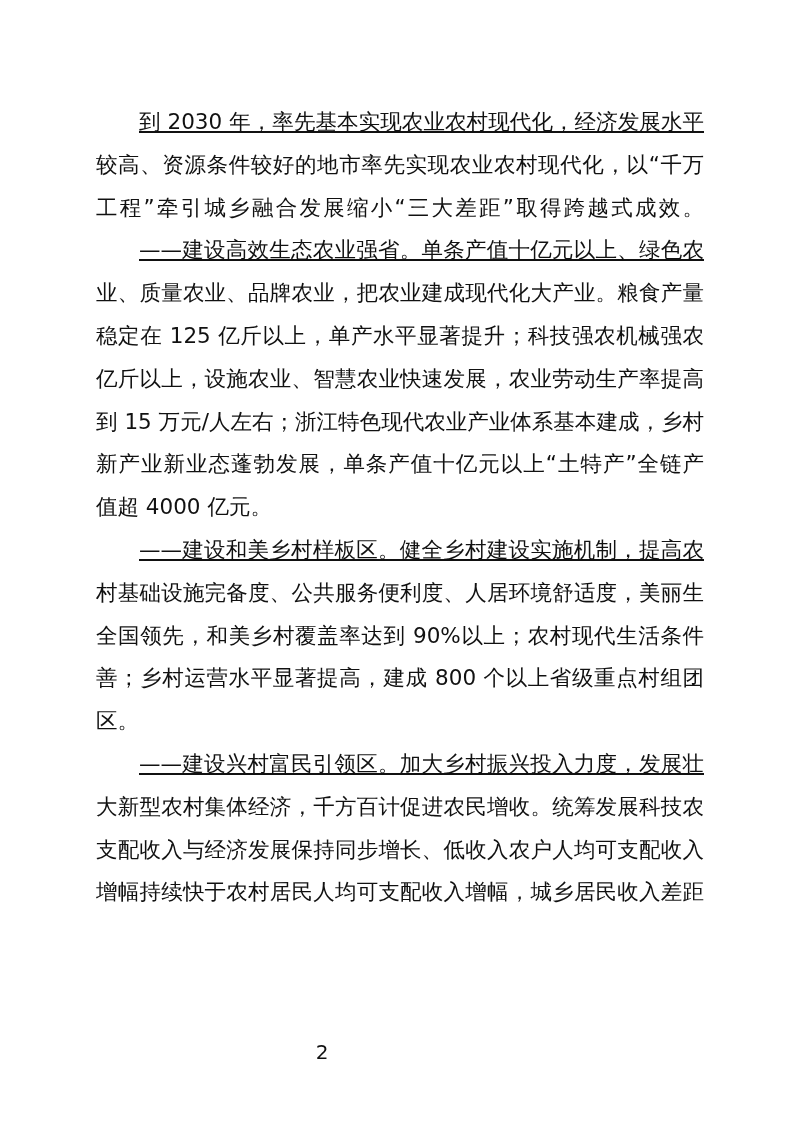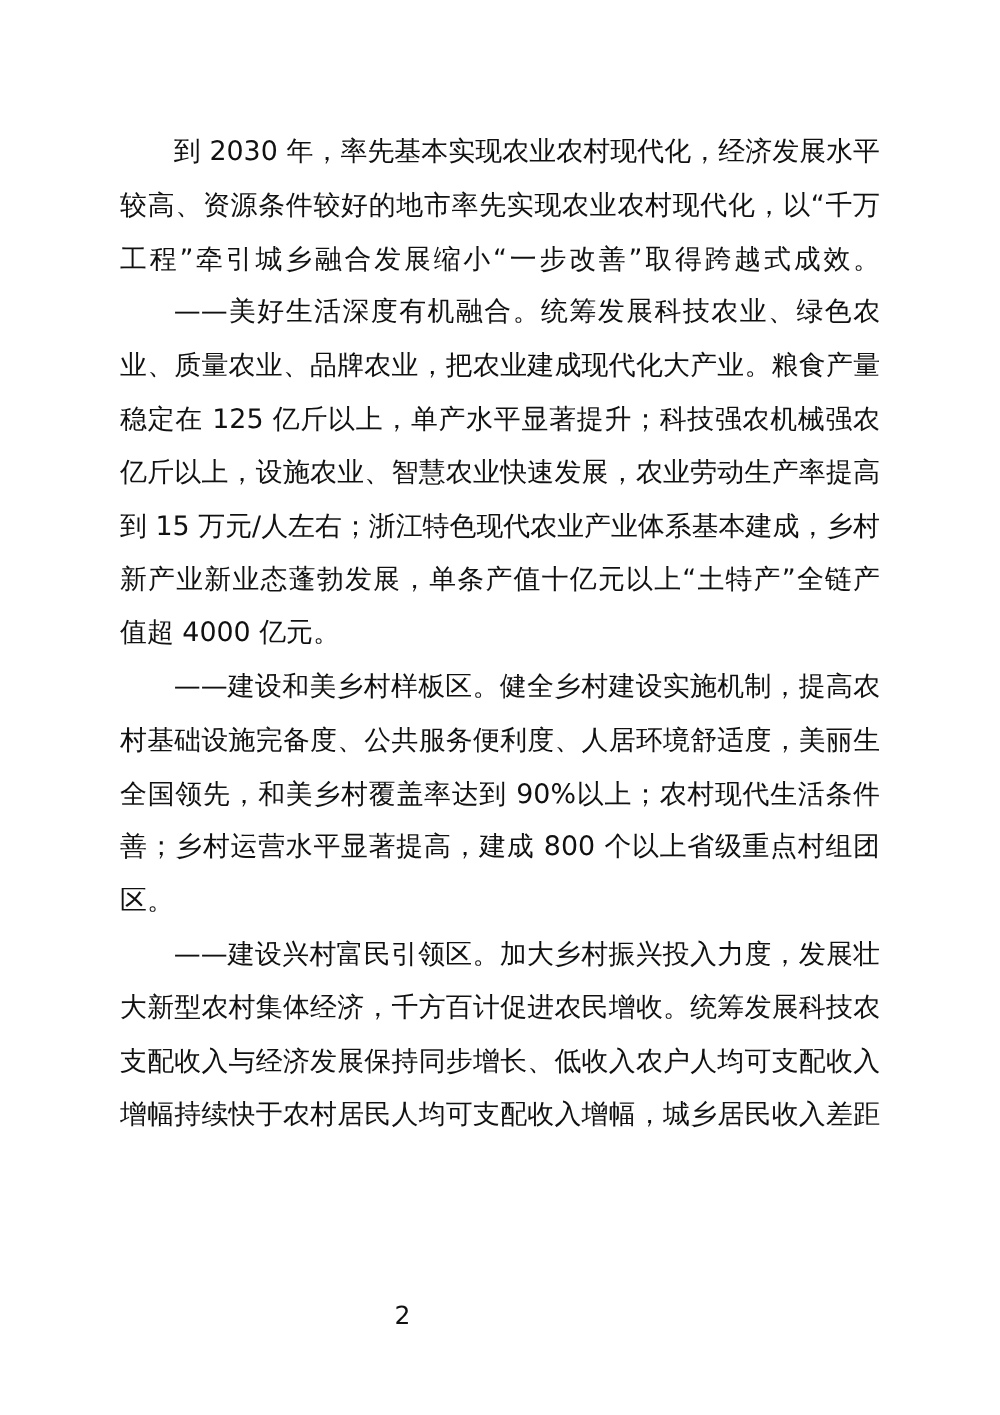--- a/index.html
+++ b/index.html
@@ -40,20 +40,21 @@
     .line.full {
       text-align: justify;
       text-align-last: justify;
       white-space: normal;
       word-break: break-all;
       overflow: hidden;
     }
     .line.indent {
       padding-left: 43px;
       width: calc(608px - 43px);
+      text-decoration: underline;
     }
     .line.last {
       text-align: center;
       text-align-last: left;
     }
     .page-number {
       position: absolute;
       left: 300px;
       width: 44px;
       top: 1040px;
@@ -64,23 +65,23 @@
     }
   </style>
 </head>
 <body>
 
 <div class="page">
   <div class="body-text">
 
     <span class="line full indent">到 2030 年，率先基本实现农业农村现代化，经济发展水平</span>
     <span class="line full">较高、资源条件较好的地市率先实现农业农村现代化，以“千万</span>
-    <span class="line full">工程”牵引城乡融合发展缩小“一步改善”取得跨越式成效。</span>
+    <span class="line full">工程”牵引城乡融合发展缩小“三大差距”取得跨越式成效。</span>
 
-    <span class="line full indent">——美好生活深度有机融合。统筹发展科技农业、绿色农</span>
+    <span class="line full indent">——建设高效生态农业强省。单条产值十亿元以上、绿色农</span>
     <span class="line full">业、质量农业、品牌农业，把农业建成现代化大产业。粮食产量</span>
     <span class="line full">稳定在 125 亿斤以上，单产水平显著提升；科技强农机械强农迈</span>
     <span class="line full">亿斤以上，设施农业、智慧农业快速发展，农业劳动生产率提高</span>
     <span class="line full">到 15 万元/人左右；浙江特色现代农业产业体系基本建成，乡村</span>
     <span class="line full">新产业新业态蓬勃发展，单条产值十亿元以上“土特产”全链产</span>
     <span class="line last">值超 4000 亿元。</span>
 
     <span class="line full indent">——建设和美乡村样板区。健全乡村建设实施机制，提高农</span>
     <span class="line full">村基础设施完备度、公共服务便利度、人居环境舒适度，美丽生</span>
     <span class="line full">全国领先，和美乡村覆盖率达到 90%以上；农村现代生活条件进</span>

